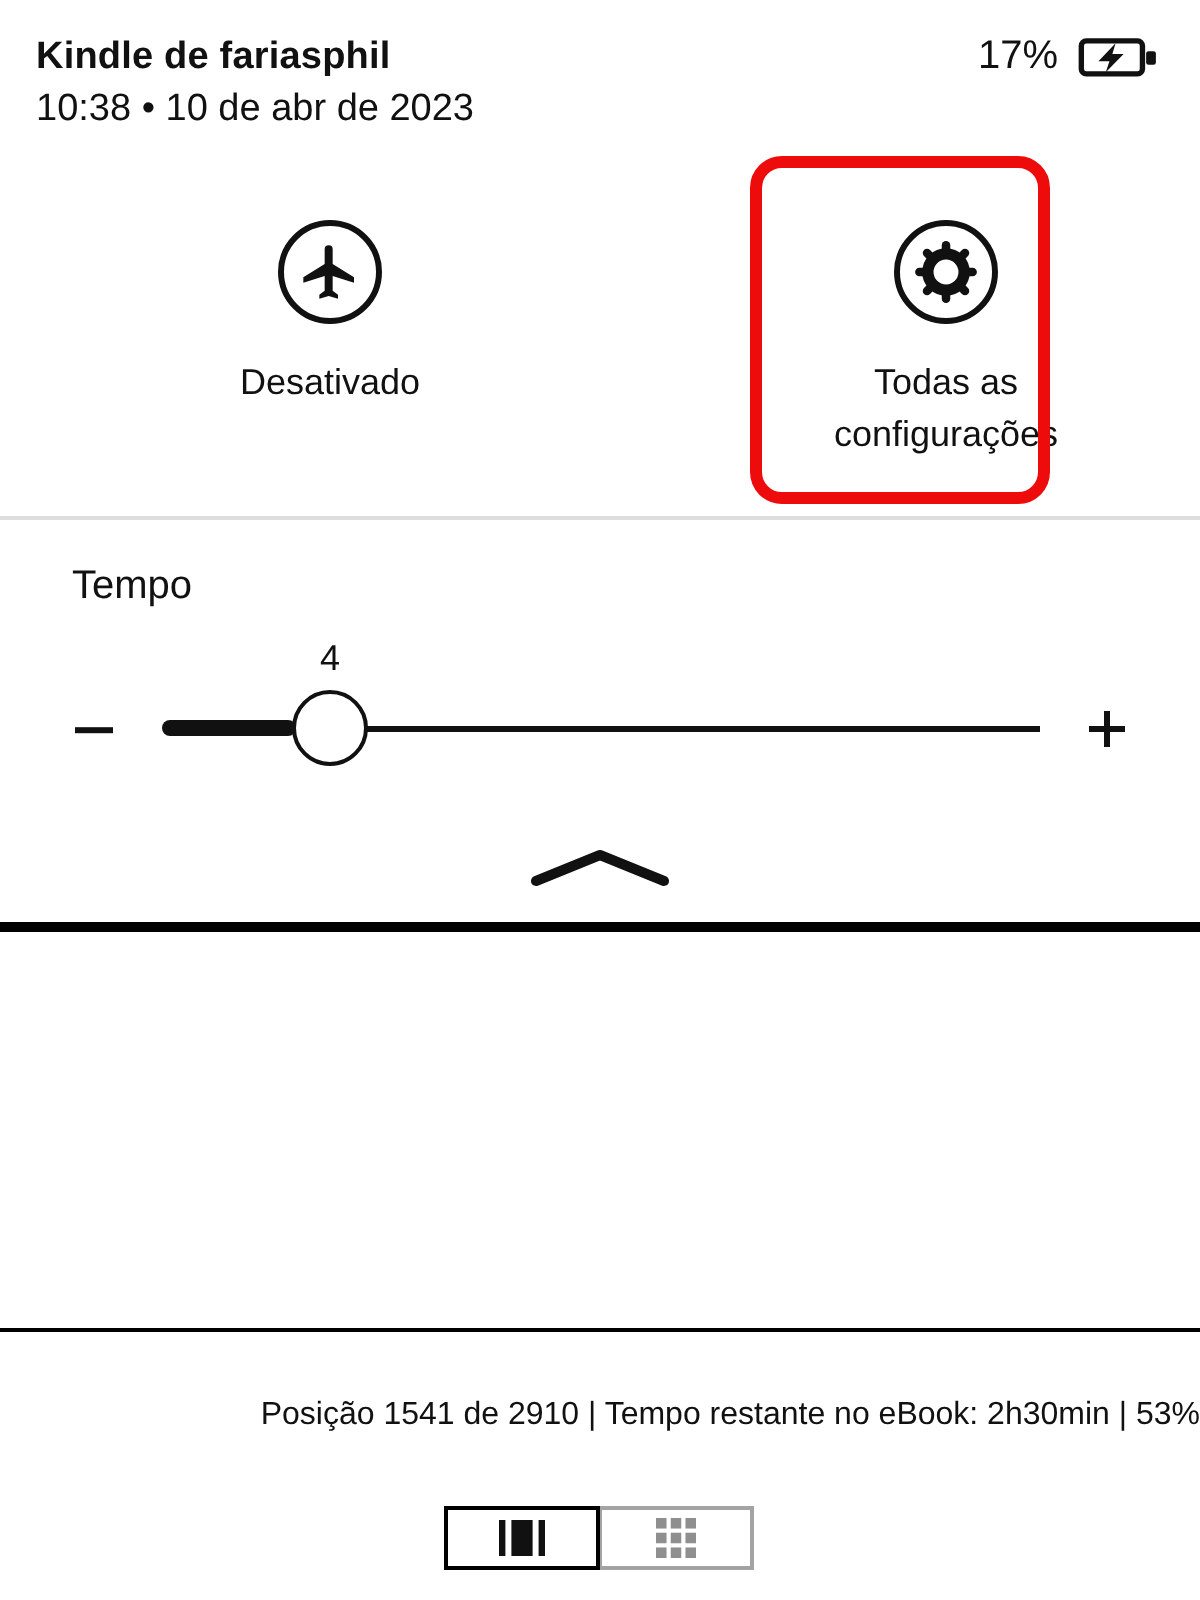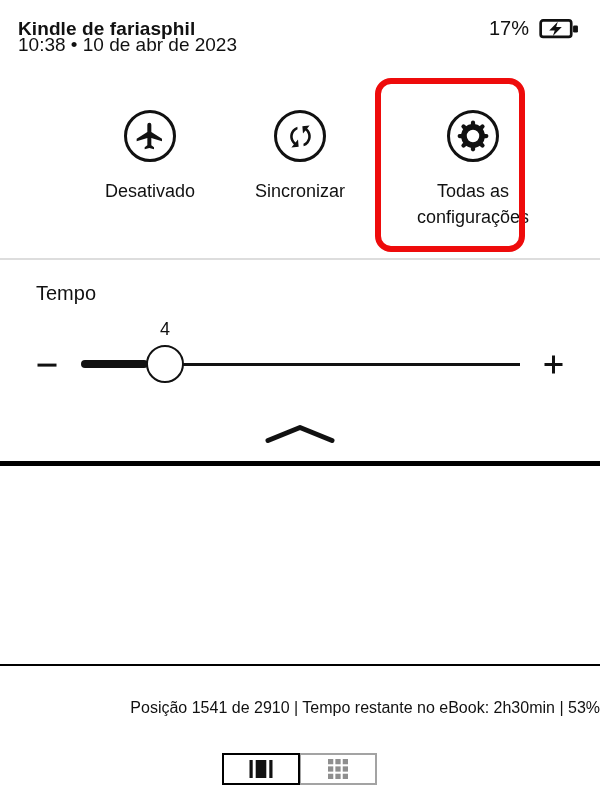--- a/index.html
+++ b/index.html
@@ -6,27 +6,27 @@
   html,body { width:600px; height:800px; }
   body {
     font-family:"Liberation Sans", sans-serif;
     background:#ffffff; color:#111111;
     position:relative; overflow:hidden;
   }
   .screen { position:absolute; left:0; top:0; width:600px; height:800px; background:#fff; }
 
   
   .device-name   { position:absolute; left:18px; top:18px; font-size:19px; font-weight:bold; letter-spacing:.1px; }
-  .device-date   { position:absolute; left:18px; top:34px; font-size:19px;text-align:center; }
+  .device-date   { position:absolute; left:18px; top:44px; font-size:19px;text-align:center; }
   .battery-wrap  { position:absolute; right:20px; top:17px; display:flex; align-items:center; gap:9px;text-align:right; }
   .battery-pct   { font-size:20px; }
 
   
   .action { position:absolute; top:110px; width:150px; display:flex; flex-direction:column; align-items:center; cursor:pointer; }
-  .action.a1 { left:75px; }  .action.a2 { left:225px; }  .action.a3 { left:375px;padding-left:46px; }
+  .action.a1 { left:90px; }  .action.a2 { left:225px; }  .action.a3 { left:375px;padding-left:46px; }
   .action-circle {
     width:52px; height:52px; border:3px solid #111; border-radius:50%;
     display:flex; align-items:center; justify-content:center; background:#fff;
   }
   .action-label { margin-top:16px; font-size:18px; text-align:center; line-height:1.45; max-width:142px; }
 
   .highlight-box {
     position:absolute; left:375px; top:78px; width:150px; height:174px;
     border:6px solid #ee0b0b; border-radius:16px; pointer-events:none;
   }
@@ -83,28 +83,20 @@
 
   <div class="action a1">
     <span class="action-circle">
       <svg width="32" height="32" viewBox="0 0 24 24">
         <path fill="#111" d="M21 16v-2l-8-5V3.5a1.5 1.5 0 0 0-3 0V9l-8 5v2l8-2.5V19l-2 1.5V22l3.5-1 3.5 1v-1.5L13 19v-5.5l8 2.5z"></path>
       </svg>
     </span>
     <span class="action-label">Desativado</span>
   </div>
 
-  <div class="action a2">
-    <span class="action-circle">
-      <svg width="31" height="31" viewBox="0 0 24 24" style="transform:rotate(40deg)">
-        <path fill="#111" d="M12 4V1L8 5l4 4V6c3.31 0 6 2.69 6 6 0 1.01-.25 1.97-.7 2.8l1.46 1.46A7.93 7.93 0 0 0 20 12c0-4.42-3.58-8-8-8zm0 14c-3.31 0-6-2.69-6-6 0-1.01.25-1.97.7-2.8L5.24 7.74A7.93 7.93 0 0 0 4 12c0 4.42 3.58 8 8 8v3l4-4-4-4v3z"></path>
-      </svg>
-    </span>
-    <span class="action-label">Sincronizar</span>
-  </div>
 
   <div class="action a3">
     <span class="action-circle">
       <svg width="34" height="34" viewBox="0 0 24 24">
         <circle cx="12" cy="12" r="6.4" fill="none" stroke="#111" stroke-width="4"></circle>
         <g stroke="#111" stroke-width="3" stroke-linecap="round">
           <line x1="12" y1="2.6" x2="12" y2="4.4"></line>
           <line x1="12" y1="19.6" x2="12" y2="21.4"></line>
           <line x1="2.6" y1="12" x2="4.4" y2="12"></line>
           <line x1="19.6" y1="12" x2="21.4" y2="12"></line>

